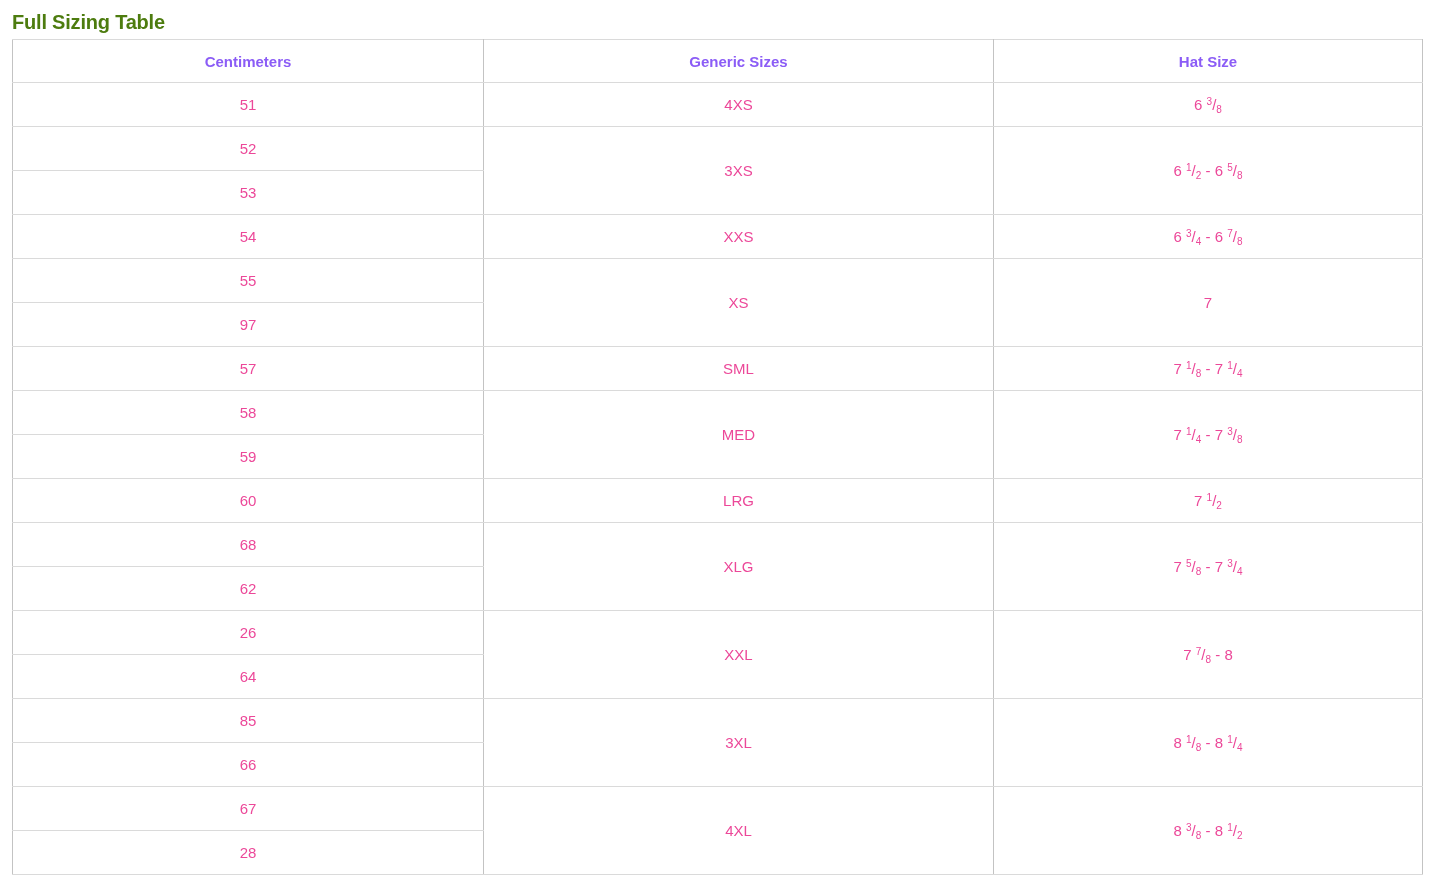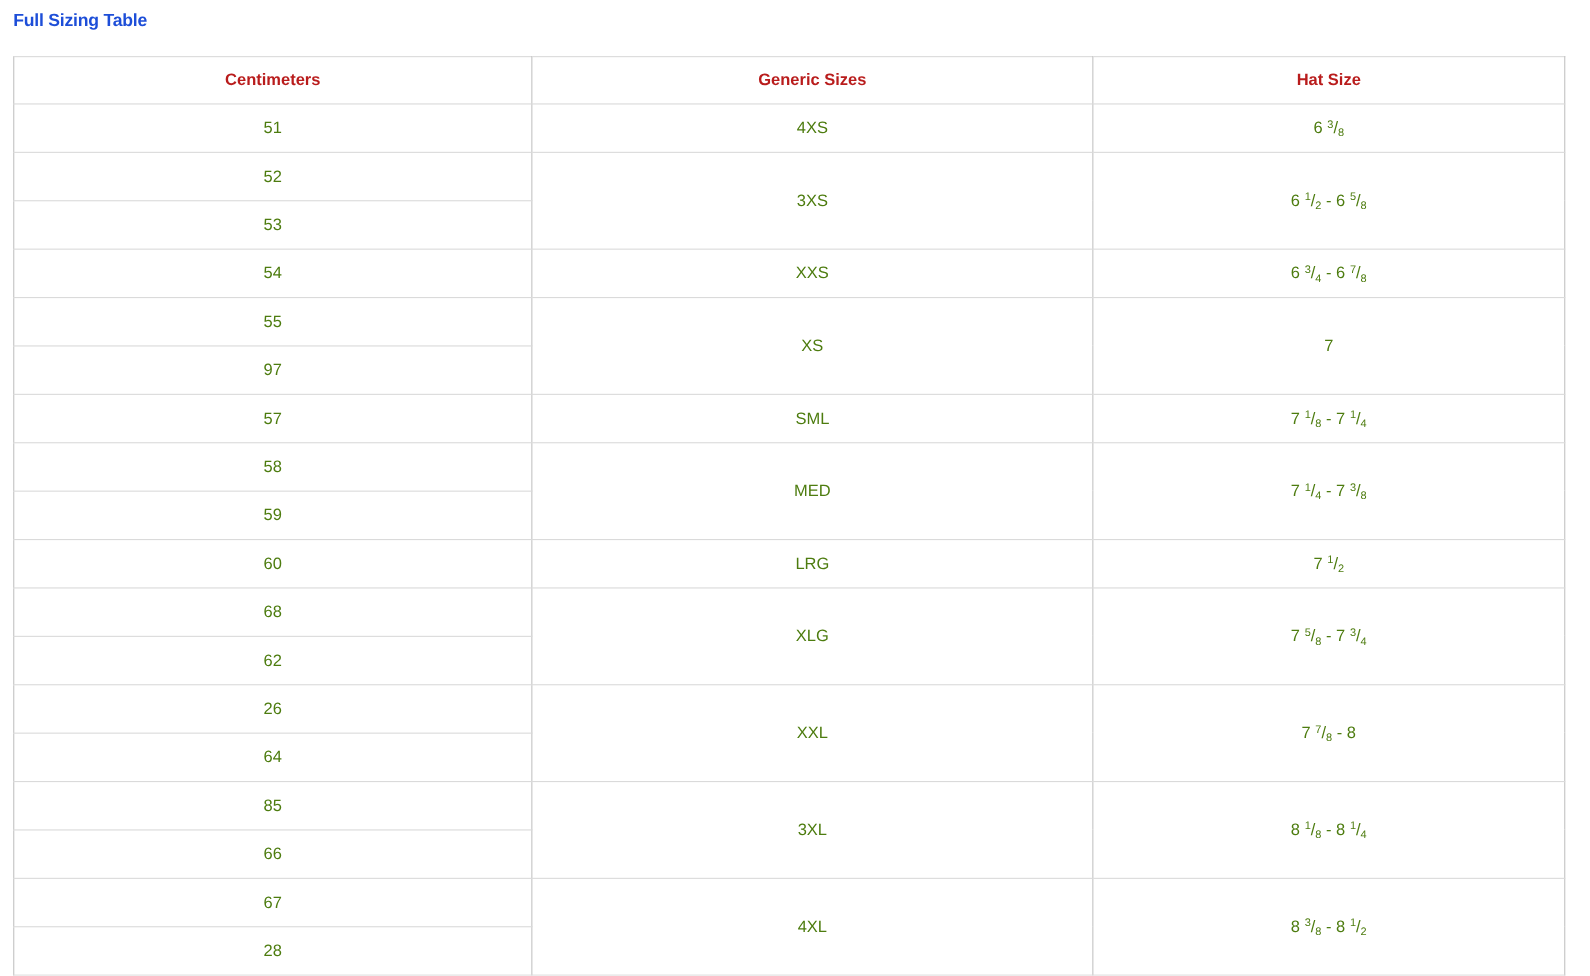--- a/index.html
+++ b/index.html
@@ -9,25 +9,25 @@
     background: #ffffff;
     font-family: "Liberation Sans", sans-serif;
     color: #1c1c1c;
   }
   .page {
     width: 1445px;
     height: 887px;
     padding: 11px 23px 6px 12px;
   }
   .page-title {
-    font-size: 16px;
+    font-size: 20px;
     font-weight: 700;
-    color: #1d4ed8;
+    color: #4d7c0f;
     letter-spacing: -0.2px;
-    margin: 0 0 22px 0;
+    margin: 0 0 6px 0;
     line-height: 1.1;
   }
   table.sizing-table {
     border-collapse: collapse;
     table-layout: fixed;
     width: 1410px;
   }
   col.col-cm   { width: 471px; }
   col.col-size { width: 510px; }
   col.col-hat  { width: 429px; }
@@ -39,27 +39,27 @@
     border-right: 1px solid #c3c3c3;
     text-align: center;
     vertical-align: middle;
     background: #ffffff;
     padding: 0 6px;
   }
   .sizing-table th {
     height: 43px;
     font-size: 15px;
     font-weight: 700;
-    color: #b91c1c;
+    color: #8b5cf6;
   }
   .sizing-table td {
     height: 44px;
     font-size: 15px;
     font-weight: 400;
-    color: #4d7c0f;
+    color: #ec4899;
   }
   .hat-cell sup, .hat-cell sub {
     font-size: 10px;
     line-height: 0;
     position: relative;
     vertical-align: baseline;
   }
   .hat-cell sup { top: -5px; }
   .hat-cell sub { top: 3px; }
 </style>

